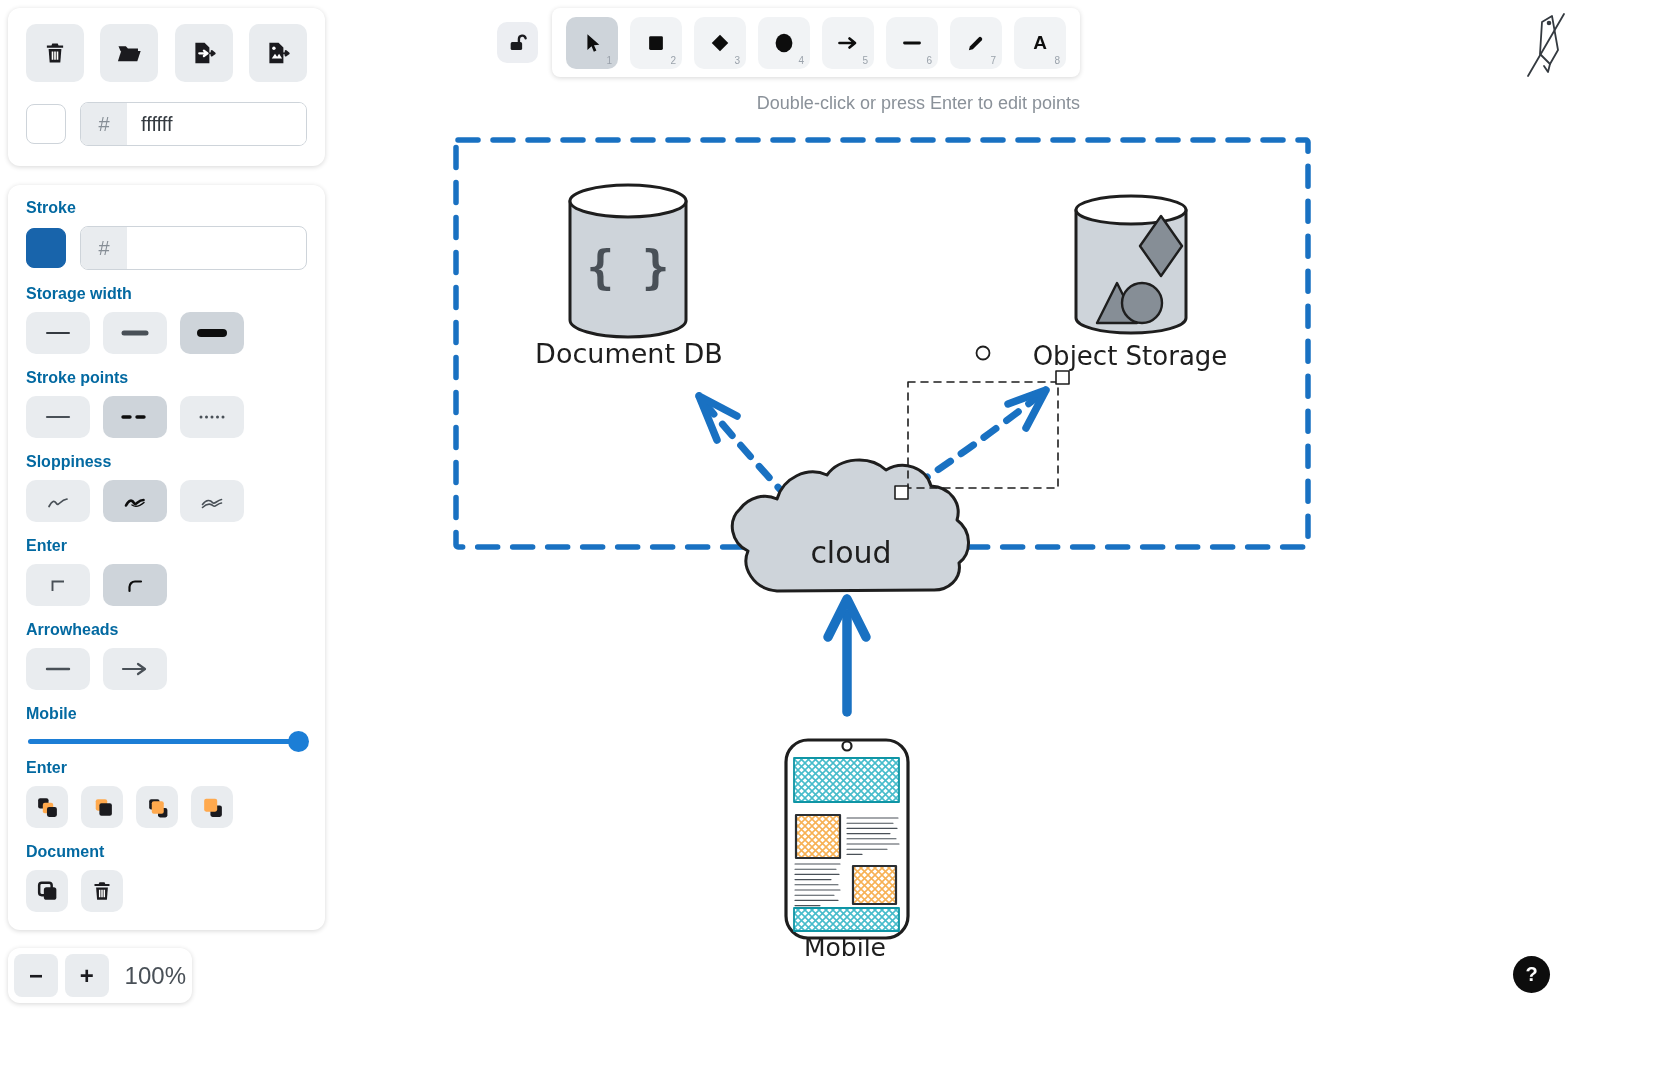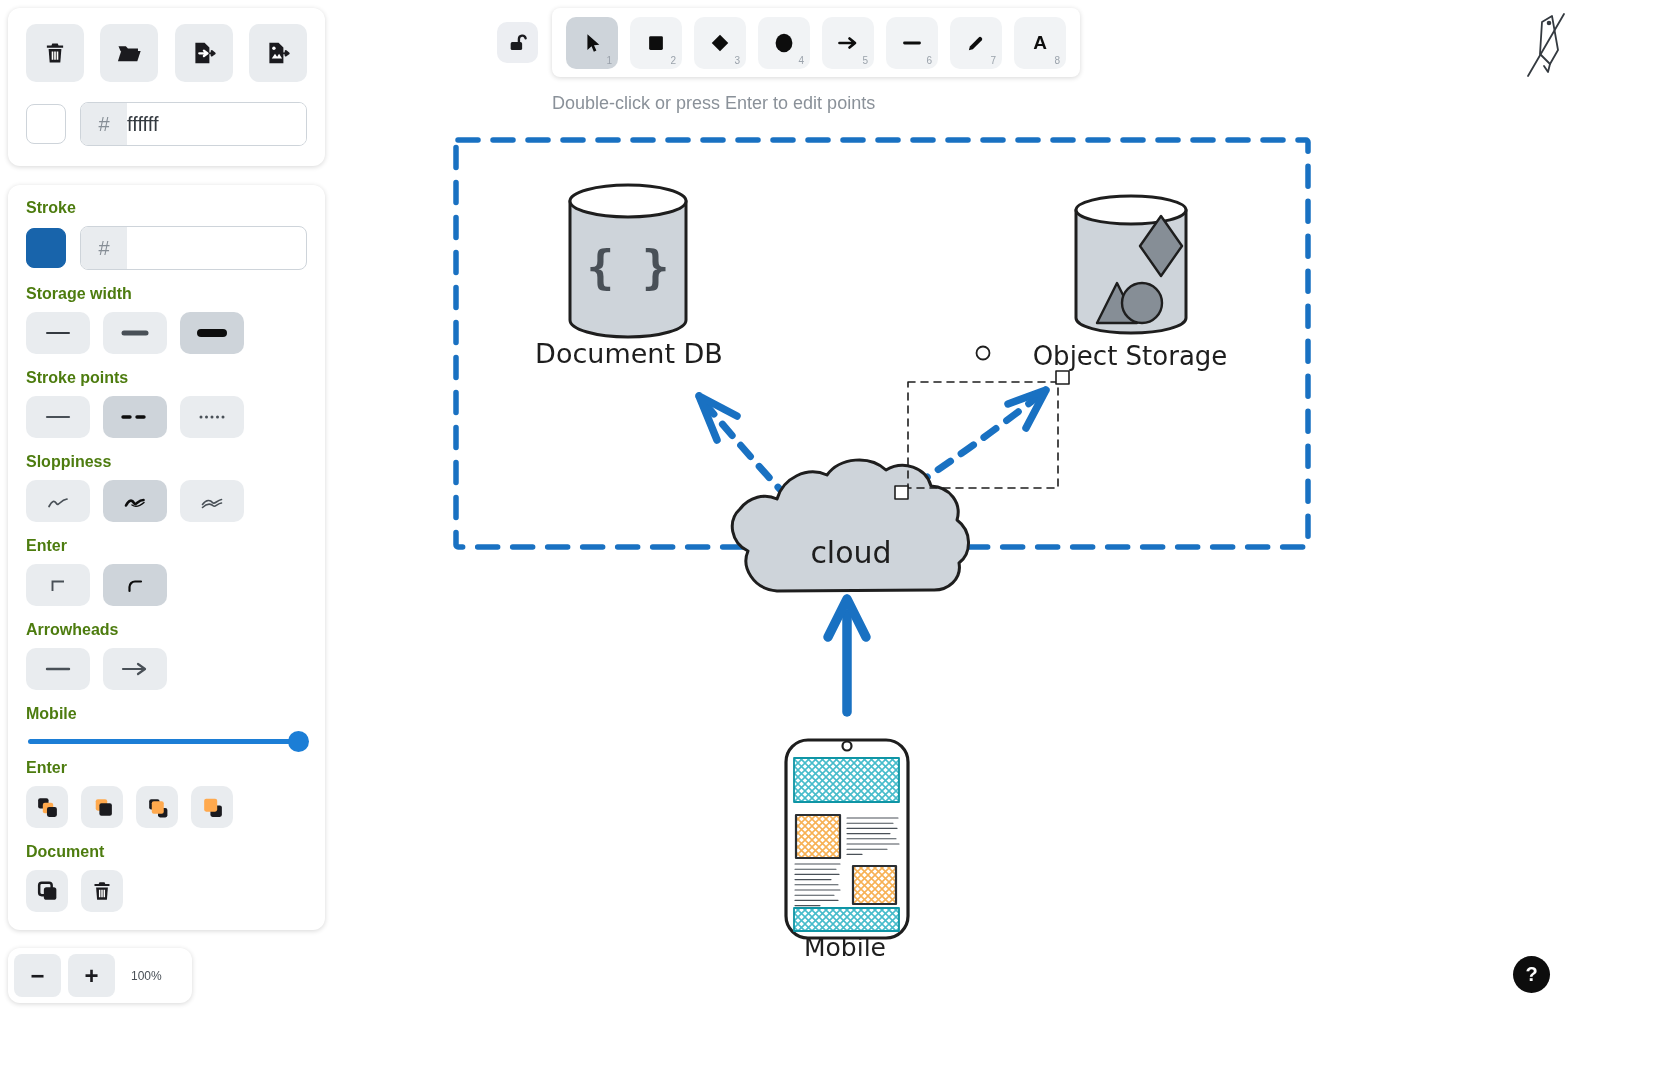--- a/index.html
+++ b/index.html
@@ -18,56 +18,56 @@
 
   .color-row { display:flex; align-items:center; margin-top:20px; }
   .swatch { width:40px; height:40px; border-radius:8px; border:1px solid #ced4da; }
   .swatch.bg { background:#ffffff; }
   .swatch.stroke { background:#1864ab; border-color:#1864ab; }
   .hexgroup { flex:1; margin-left:14px; height:44px; display:flex; border:1px solid #ced4da;
     border-radius:8px; overflow:hidden; background:#fff; }
   .hexgroup .prefix { width:46px; background:#e9ecef; color:#868e96; font-size:20px;
     display:flex; align-items:center; justify-content:center; }
   .hexgroup input { flex:1; border:none; outline:none; font-size:20px; color:#343a40;
-    font-family:"Liberation Sans", sans-serif; min-width:0; }
-
-  .sec-label { font-weight:700; font-size:16px; color:#4d7c0f; margin:15px 0 9px; }
+    padding-left:14px; font-family:"Liberation Sans", sans-serif; min-width:0; }
+
+  .sec-label { font-weight:700; font-size:16px; color:#0369a1; margin:15px 0 9px; }
   .sec-label:first-child { margin-top:2px; }
   .btn-row { display:flex; gap:13px; }
   .opt-btn { width:64px; height:42px; border-radius:10px; background:#e9ecef; border:none;
     display:flex; align-items:center; justify-content:center; cursor:pointer; }
   .opt-btn.sel { background:#ced4da; }
   .sq-btn { width:42px; height:42px; }
 
   .slider { position:relative; height:5px; background:#1c7ed6; border-radius:4px;
     margin:16px 4px 10px 2px; cursor:pointer; }
   .slider .thumb { position:absolute; right:-6px; top:-8px; width:21px; height:21px;
     border-radius:50%; background:#1c7ed6; }
 
   
   .zoom-card { position:absolute; left:8px; top:948px; width:184px; height:55px; background:#fff;
     border-radius:12px; box-shadow:0 1px 5px rgba(0,0,0,.16); display:flex; align-items:center;
     padding:6px; gap:7px; z-index:5; }
   .zoom-btn { width:47px; height:43px; border-radius:8px; background:#e9ecef; border:none;
     font-size:24px; font-weight:700; color:#1b1b1f; cursor:pointer; line-height:1; }
-  .zoom-val { font-size:12px; color:#495057; margin-left:9px; }
+  .zoom-val { font-size:24px; color:#495057; margin-left:9px; }
 
   
   .lock-btn { position:absolute; left:497px; top:22px; width:41px; height:41px; border-radius:10px;
     background:#eceef2; border:none; display:flex; align-items:center; justify-content:center;
     cursor:pointer; z-index:5; }
   .toolbar { position:absolute; left:552px; top:8px; height:69px; background:#fff; border-radius:8px;
     box-shadow:0 1px 5px rgba(0,0,0,.16); display:flex; align-items:center; gap:12px;
     padding:0 14px; z-index:5; }
   .tool { position:relative; width:52px; height:52px; border-radius:10px; background:#f1f3f5;
     border:none; display:flex; align-items:center; justify-content:center; cursor:pointer; }
   .tool.sel { background:#ced4da; }
   .kbd { position:absolute; right:6px; bottom:3px; font-size:10px; color:#9aa2ab; }
 
-  .hint { position:absolute; left:552px; top:93px; width:528px; text-align:left;
+  .hint { position:absolute; left:552px; top:93px; width:528px; text-align:right;
     color:#8a9199; font-size:18px; z-index:4; }
 
   
   .help-btn { position:absolute; left:1513px; top:956px; width:37px; height:37px; border-radius:50%;
     background:#0d0d0d; color:#fff; border:none; font-size:20px; font-weight:700;
     display:flex; align-items:center; justify-content:center; cursor:pointer; z-index:5; }
   .deco-pencil { position:absolute; left:1518px; top:8px; z-index:4; }
 
   .canvas-svg { position:absolute; left:0; top:0; z-index:1; }
   .hand { font-family:"DejaVu Sans", sans-serif; fill:#1e1e1e; }

